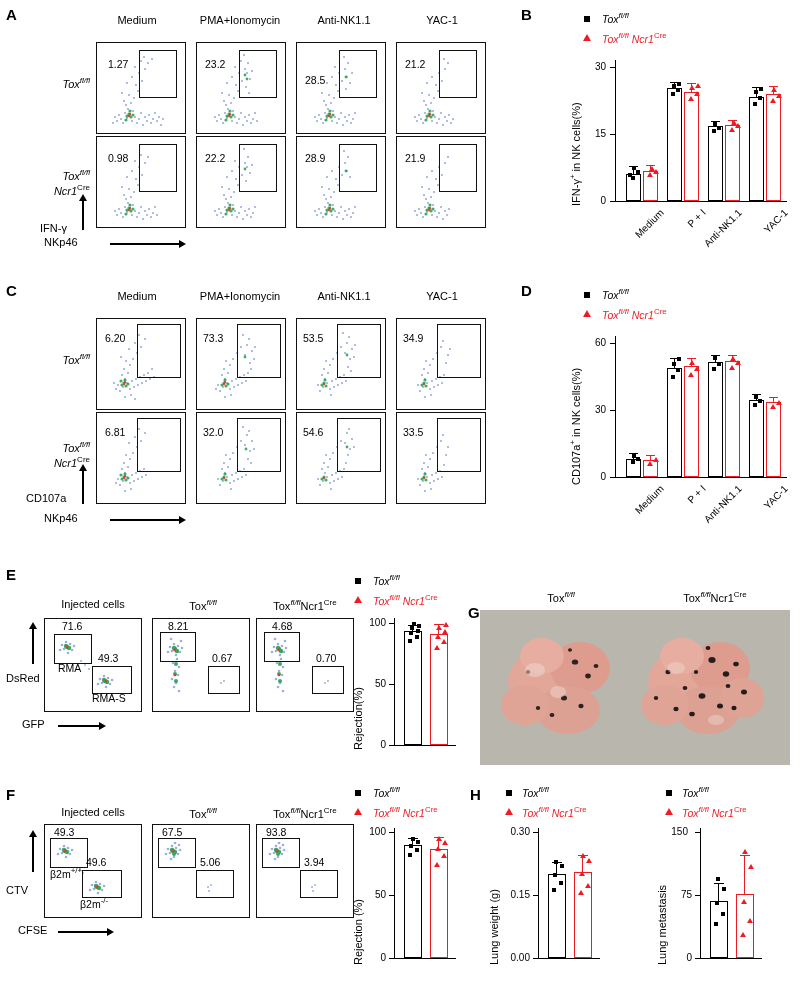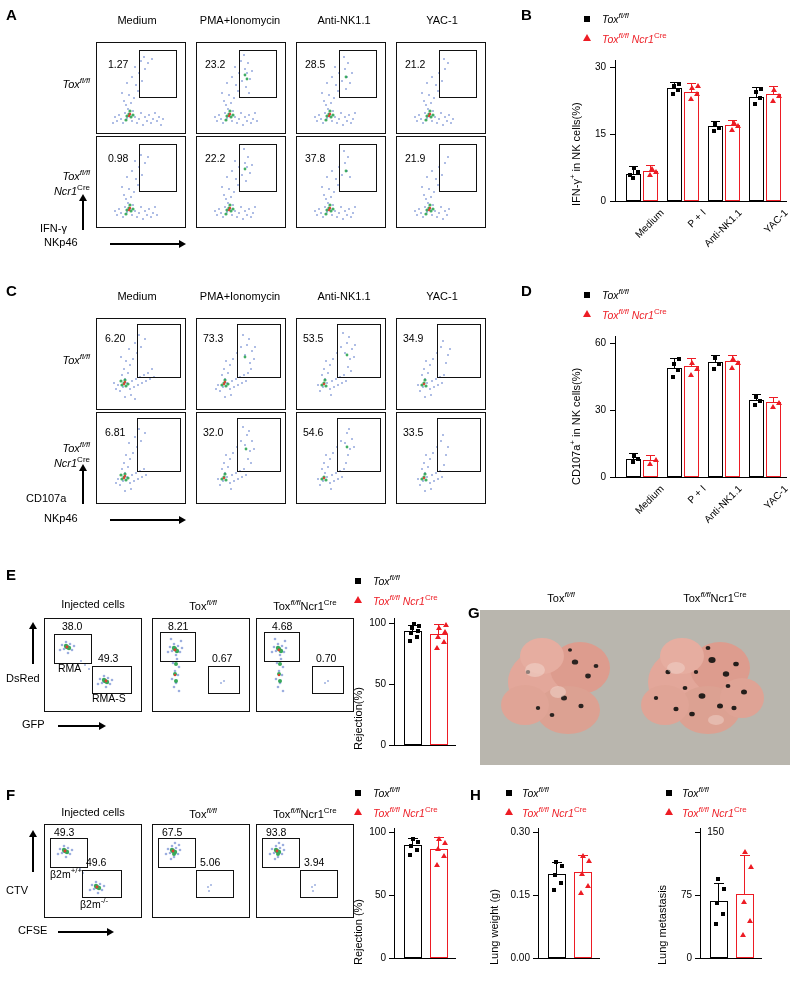--- a/index.html
+++ b/index.html
@@ -246,21 +246,21 @@
           <circle cx="36" cy="72" r="1.6"></circle>
         <circle cx="49" cy="34" r="1.4"></circle>
       </g>
       <g fill="#e03c2f" opacity="0.9">
         <circle cx="32" cy="73" r="1.2"></circle>
           <circle cx="33" cy="71" r="1.2"></circle>
       </g>
     </svg>
   </div>
   <div class="gate" style="left:339px;top:50px;width:36px;height:46px;"></div>
-  <div class="fcnum" style="left:305px;top:58px;">28.5</div>
+  <div class="fcnum" style="left:305px;top:74px;">28.5</div>
 
   <div class="fc" style="left:396px;top:42px;width:88px;height:90px;">
     <svg width="88" height="90" viewBox="0 0 88 90">
       <g fill="#3b5fc0" opacity="0.55">
         <circle cx="30" cy="75" r="1"></circle>
           <circle cx="33" cy="72" r="1"></circle>
           <circle cx="28" cy="70" r="1"></circle>
         <circle cx="35" cy="78" r="1"></circle>
           <circle cx="31" cy="66" r="1"></circle>
           <circle cx="26" cy="80" r="1"></circle>
@@ -488,21 +488,21 @@
           <circle cx="36" cy="72" r="1.6"></circle>
         <circle cx="49" cy="34" r="1.4"></circle>
       </g>
       <g fill="#e03c2f" opacity="0.9">
         <circle cx="32" cy="73" r="1.2"></circle>
           <circle cx="33" cy="71" r="1.2"></circle>
       </g>
     </svg>
   </div>
   <div class="gate" style="left:339px;top:144px;width:36px;height:46px;"></div>
-  <div class="fcnum" style="left:305px;top:152px;">37.8</div>
+  <div class="fcnum" style="left:305px;top:152px;">28.9</div>
 
   <div class="fc" style="left:396px;top:136px;width:88px;height:90px;">
     <svg width="88" height="90" viewBox="0 0 88 90">
       <g fill="#3b5fc0" opacity="0.55">
         <circle cx="30" cy="75" r="1"></circle>
           <circle cx="33" cy="72" r="1"></circle>
           <circle cx="28" cy="70" r="1"></circle>
         <circle cx="35" cy="78" r="1"></circle>
           <circle cx="31" cy="66" r="1"></circle>
           <circle cx="26" cy="80" r="1"></circle>
@@ -1186,21 +1186,21 @@
           <circle cx="59" cy="61" r="2.2"></circle>
       </g>
       <g fill="#e03c2f" opacity="0.95">
         <circle cx="22" cy="28" r="1.4"></circle>
           <circle cx="61" cy="62" r="1.4"></circle>
       </g>
     </svg>
   </div>
   <div class="gate" style="left:54px;top:634px;width:36px;height:28px;"></div>
   <div class="gate" style="left:92px;top:666px;width:38px;height:26px;"></div>
-  <div class="fcnum" style="left:62px;top:620px;">38.0</div>
+  <div class="fcnum" style="left:62px;top:620px;">71.6</div>
   <div class="fcnum" style="left:98px;top:652px;">49.3</div>
   <div class="fcnum" style="left:58px;top:662px;">RMA</div>
   <div class="fcnum" style="left:92px;top:692px;">RMA-S</div>
 
   <div class="fc" style="left:152px;top:618px;width:96px;height:92px;">
     <svg width="96" height="92" viewBox="0 0 96 92">
       <g fill="#3b5fc0" opacity="0.5">
         <circle cx="22" cy="30" r="1.3"></circle>
           <circle cx="25" cy="27" r="1.3"></circle>
           <circle cx="19" cy="32" r="1.3"></circle>
@@ -1619,21 +1619,21 @@
     <span>Tox</span><span class="sup">fl/fl</span> <span>Ncr1</span><span class="supn">Cre</span>
   </div>
 
   <div class="yaxis" style="left:700px;top:828px;height:131px;"></div>
   <div class="xaxis" style="left:700px;top:958px;width:62px;"></div>
   <div class="tick" style="left:695px;top:958px;"></div>
   <div class="tick" style="left:695px;top:895px;"></div>
   <div class="tick" style="left:695px;top:832px;"></div>
   <div class="ticklbl" style="left:664px;top:952px;width:28px;">0</div>
   <div class="ticklbl" style="left:664px;top:889px;width:28px;">75</div>
-  <div class="ticklbl" style="left:696px;top:826px;width:28px;">150</div>
+  <div class="ticklbl" style="left:660px;top:826px;width:28px;">150</div>
   <div class="ylab" style="left:656px;top:965px;">Lung metastasis</div>
 
   <div class="bar" style="left:710px;top:901px;width:18px;height:57px;"></div>
   <div class="err" style="left:718px;top:883px;height:19px;"></div>
   <div class="errcap" style="left:714px;top:883px;width:10px;"></div>
   <div class="pt-sq" style="left:714px;top:922px;"></div>
   <div class="pt-sq" style="left:721px;top:912px;"></div>
   <div class="pt-sq" style="left:715px;top:901px;"></div>
   <div class="pt-sq" style="left:722px;top:887px;"></div>
   <div class="pt-sq" style="left:716px;top:877px;"></div>

